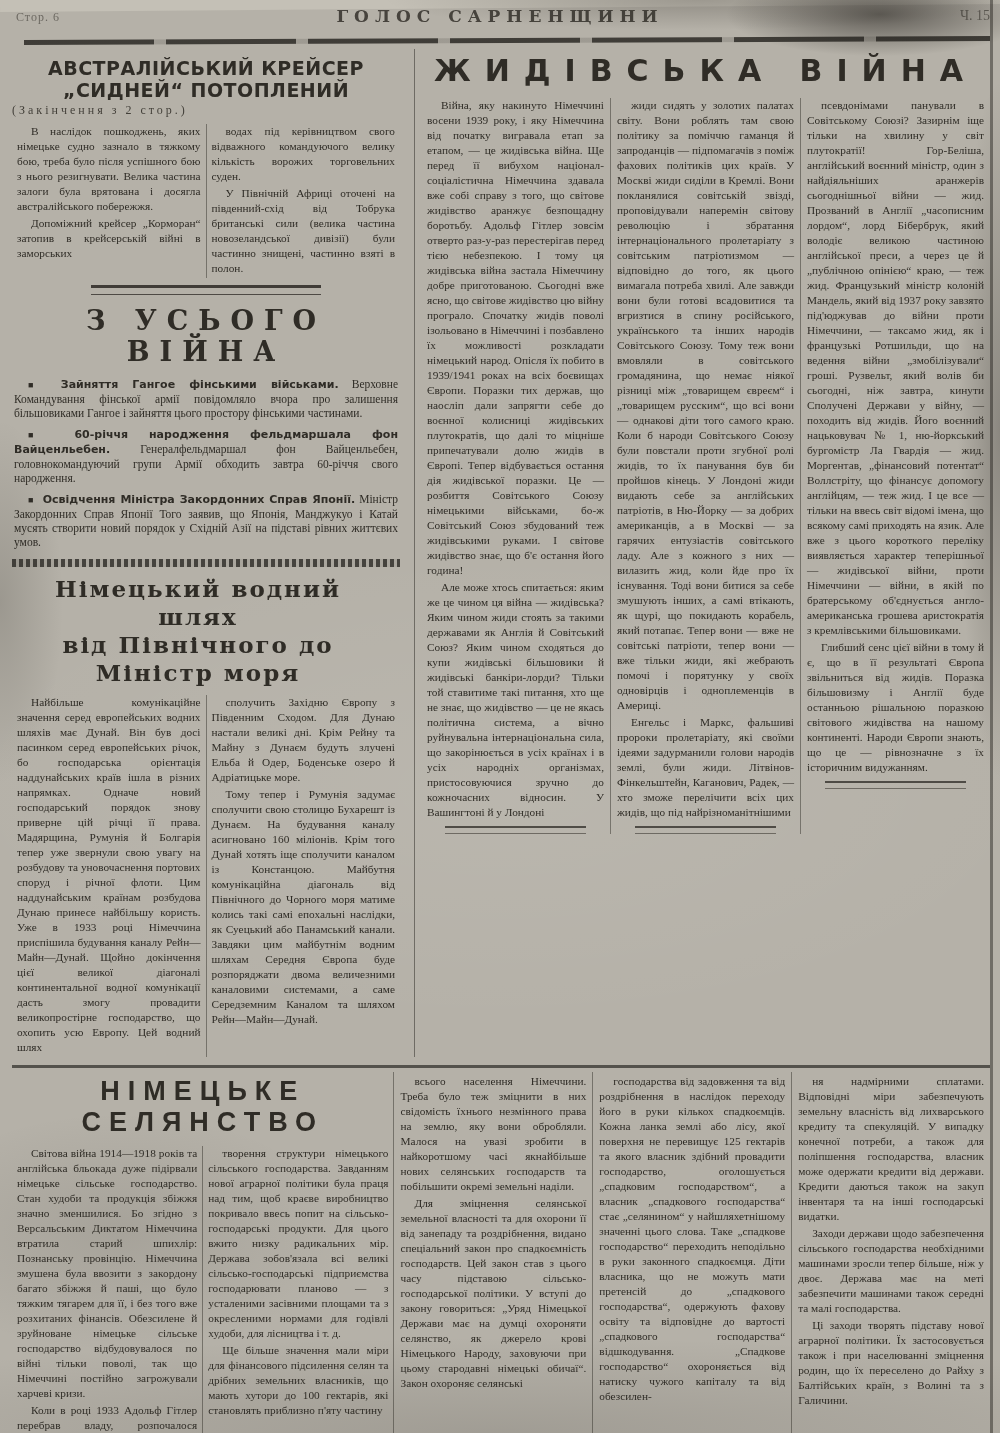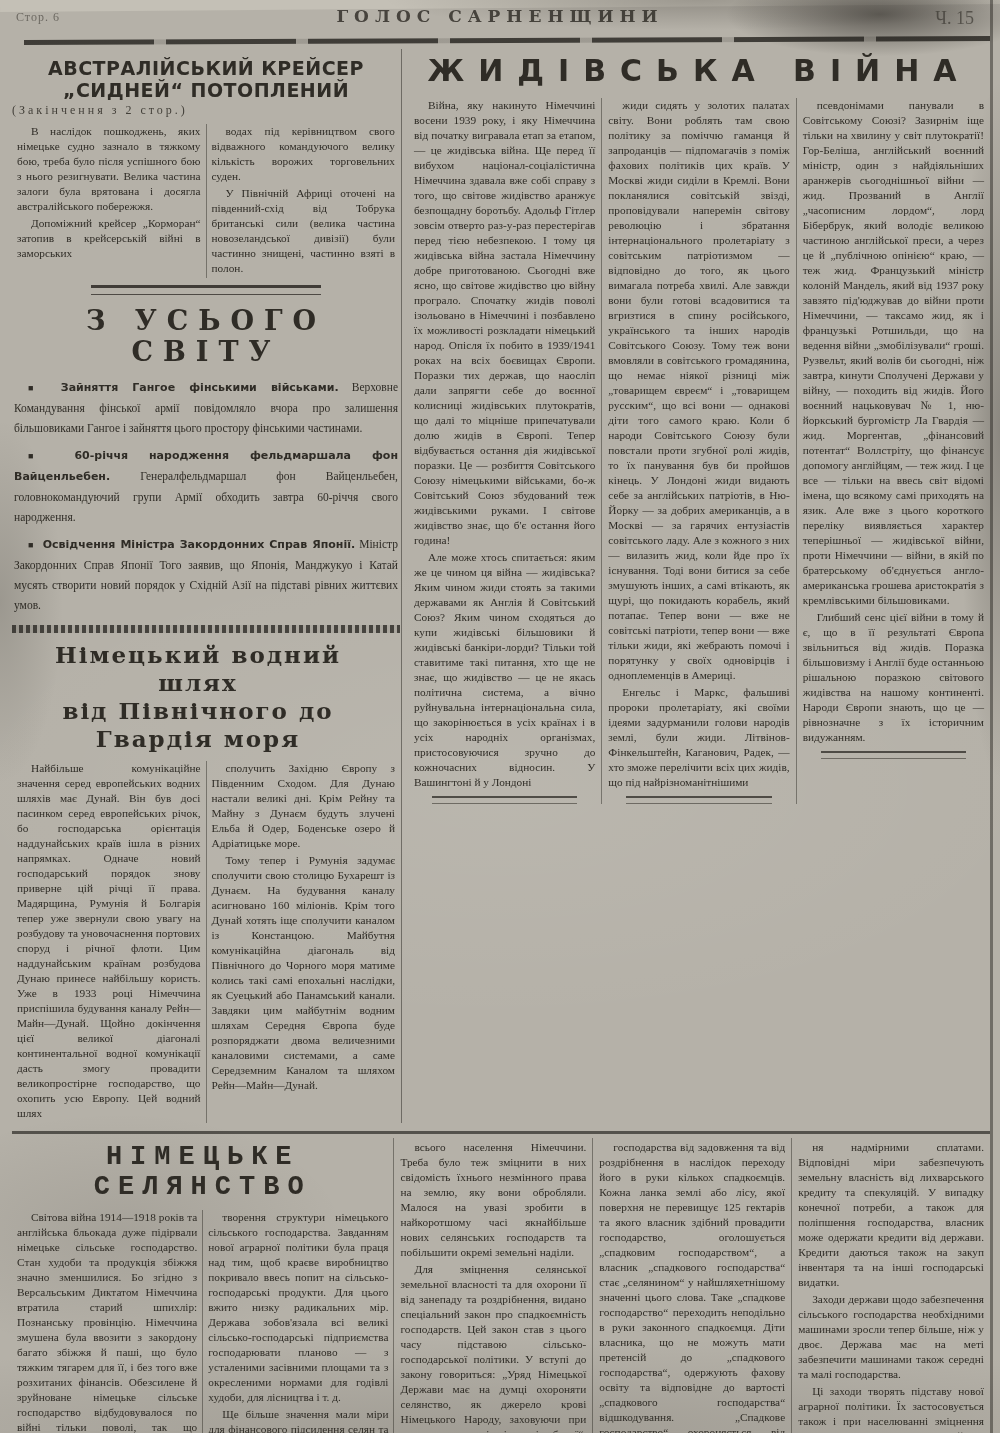--- a/index.html
+++ b/index.html
@@ -23,65 +23,65 @@
   }
   .scan-edge-line{position:absolute;top:0;bottom:0;right:7px;width:3px;background:rgba(28,26,22,.45);z-index:6;}
   .scan-top-skew{position:absolute;left:0;top:-6px;width:100%;height:14px;background:#c4c0b6;transform:rotate(-.45deg);z-index:4;}
 
   .sheet{position:absolute;inset:0;z-index:10;}
 
   
   .masthead{position:relative;height:30px;padding:6px 14px 0 14px;}
   .masthead .page-no{position:absolute;left:16px;top:10px;font-size:12px;letter-spacing:1px;opacity:.55;}
   .masthead .nameplate{text-align:center;font-family:"DejaVu Serif",serif;font-weight:bold;font-size:17px;letter-spacing:6px;opacity:.82;}
-  .masthead .issue-no{position:absolute;right:26px;top:8px;font-size:18px;opacity:.6;}
+  .masthead .issue-no{position:absolute;right:10px;top:8px;font-size:14px;opacity:.6;}
   .head-rule{height:5px;margin:2px 10px 0 24px;
     background:repeating-linear-gradient(90deg, rgba(30,28,24,.78) 0 130px, rgba(30,28,24,.15) 130px 142px);
     transform:rotate(-.25deg);}
 
   
   .upper{display:flex;align-items:stretch;padding:6px 10px 0 12px;}
-  .left-region{width:388px;border-right:1px solid rgba(40,38,32,.5);padding-right:1px;}
+  .left-region{width:388px;border-right:1px solid rgba(40,38,32,.5);padding-right:14px;}
   .right-region{flex:1;padding-left:6px;}
 
   
   .body-text{font-size:11.3px;line-height:15px;text-align:justify;}
   .body-text .para{margin:0 0 2px 0;text-indent:14px;}
   .body-text .para:first-child{margin-top:0;}
   .cols2{display:flex;}
   .cols2 .col{flex:1;padding:0 5px;}
   .cols2 .col + .col{border-left:1px solid rgba(40,38,32,.45);}
 
   
   .a1-headline{font-family:"DejaVu Sans",sans-serif;font-weight:bold;font-size:19px;letter-spacing:.5px;text-align:center;margin:8px 0 2px 0;}
   .a1-subhead{text-align:left;font-size:12px;letter-spacing:3px;margin-bottom:6px;opacity:.85;}
   .double-rule{width:230px;margin:7px auto 4px auto;height:6px;border-top:3px solid rgba(35,32,27,.8);border-bottom:1px solid rgba(35,32,27,.7);}
 
   
   .world-headline{font-family:"DejaVu Serif",serif;font-weight:bold;font-size:27px;letter-spacing:10px;text-align:center;margin:10px 0 10px 0;}
-  .world-item{font-size:11.5px;line-height:20px;text-align:justify;margin:0 2px 7px 2px;}
+  .world-item{font-size:11.5px;line-height:14px;text-align:justify;margin:0 2px 7px 2px;}
   .world-item .lead{font-family:"DejaVu Sans",sans-serif;font-weight:bold;font-size:11px;}
   .world-item .bullet{font-size:9px;padding:0 4px 0 14px;}
   .ornament-rule{height:8px;margin:10px 0 2px 0;
     background:repeating-linear-gradient(90deg, rgba(32,30,26,.75) 0 4px, rgba(32,30,26,.08) 4px 7px);}
 
   
   .ww-headline{font-family:"DejaVu Serif",serif;font-weight:bold;font-size:23px;line-height:28px;letter-spacing:2px;text-align:center;margin:8px 16px 8px 0;}
 
   
   .jw-headline{font-family:"DejaVu Sans",sans-serif;font-weight:bold;font-size:30px;letter-spacing:14px;text-align:center;margin:4px 0 10px 0;}
   .cols3{display:flex;}
   .cols3 .col{flex:1;padding:0 6px;}
   .cols3 .col + .col{border-left:1px solid rgba(40,38,32,.45);}
   .col-end-rule{height:5px;margin:6px 18px 0 18px;border-top:2px solid rgba(35,32,27,.7);border-bottom:1px solid rgba(35,32,27,.5);}
 
   
   .bottom{margin:8px 10px 0 12px;border-top:3px solid rgba(33,30,26,.65);padding-top:4px;display:flex;}
   .bottom .b-left{width:390px;}
-  .pz-headline{font-family:Liberation Mono, monospace;font-weight:bold;font-size:27px;letter-spacing:8px;text-align:center;margin:4px 0 8px 0;}
+  .pz-headline{font-family:Liberation Sans, sans-serif;font-weight:bold;font-size:27px;letter-spacing:8px;text-align:center;margin:4px 0 8px 0;}
   .b-cols2{display:flex;}
   .b-cols2 .col{flex:1;padding:0 5px;}
   .b-cols2 .col + .col{border-left:1px solid rgba(40,38,32,.45);}
   .b-col{width:190px;padding:2px 6px 0 6px;border-left:1px solid rgba(40,38,32,.45);}
 </style>
 </head>
 <body>
 
 <div class="scan-top-skew"></div>
 <div class="paper-texture"></div>
@@ -110,21 +110,21 @@
             </div>
           <div class="col body-text">
               <p class="para">водах під керівництвом свого відважного командуючого велику кількість ворожих торговельних суден.</p>
               <p class="para">У Північній Африці оточені на південний-схід від Тобрука британські сили (велика частина новозеландської дивізії) були частинно знищені, частинно взяті в полон.</p>
             </div>
         </div>
         <div class="double-rule"></div>
       </div>
 
       <div>
-        <div class="world-headline">З УСЬОГО СВІТУ</div>
+        <div class="world-headline">З УСЬОГО ВІЙНА</div>
 
         <p class="world-item">
           <span class="bullet">■</span>
           <span class="lead">Зайняття Гангое фінськими військами.</span>
           <span>Верховне Командування фінської армії повідомляло вчора про залишення більшовиками Гангое і зайняття цього простору фінськими частинами.</span>
         </p>
         <p class="world-item">
           <span class="bullet">■</span>
           <span class="lead">60-річчя народження фельдмаршала фон Вайценльебен.</span>
           <span>Генералфельдмаршал фон Вайценльебен, головнокомандуючий групи Армії обходить завтра 60-річчя свого народження.</span>
@@ -134,21 +134,21 @@
           <span class="lead">Освідчення Міністра Закордонних Справ Японії.</span>
           <span>Міністр Закордонних Справ Японії Того заявив, що Японія, Манджукуо і Катай мусять створити новий порядок у Східній Азії на підставі рівних життєвих умов.</span>
         </p>
 
         <div class="ornament-rule"></div>
       </div>
 
       <div>
         <div class="ww-headline">
           <span>Німецький водний шлях</span><br>
-          <span>від Північного до Гвардія моря</span>
+          <span>від Північного до Міністр моря</span>
         </div>
         <div class="cols2">
           <div class="col body-text">
               <p class="para">Найбільше комунікаційне значення серед европейських водних шляхів має Дунай. Він був досі пасинком серед европейських річок, бо господарська орієнтація наддунайських країв ішла в різних напрямках. Одначе новий господарський порядок знову приверне цій річці її права. Мадярщина, Румунія й Болгарія тепер уже звернули свою увагу на розбудову та уновочаснення портових споруд і річної флоти. Цим наддунайським країнам розбудова Дунаю принесе найбільшу користь. Уже в 1933 році Німеччина приспішила будування каналу Рейн—Майн—Дунай. Щойно докінчення цієї великої діагоналі континентальної водної комунікації дасть змогу провадити великопростірне господарство, що охопить усю Европу. Цей водний шлях</p>
             </div>
           <div class="col body-text">
               <p class="para">сполучить Західню Європу з Південним Сходом. Для Дунаю настали великі дні. Крім Рейну та Майну з Дунаєм будуть злучені Ельба й Одер, Боденське озеро й Адріатицьке море.</p>
               <p class="para">Тому тепер і Румунія задумає сполучити свою столицю Бухарешт із Дунаєм. На будування каналу асигновано 160 міліонів. Крім того Дунай хотять іще сполучити каналом із Констанцою. Майбутня комунікаційна діагональ від Північного до Чорного моря матиме колись такі самі епохальні наслідки, як Суецький або Панамський канали. Завдяки цим майбутнім водним шляхам Середня Європа буде розпоряджати двома величезними каналовими системами, а саме Середземним Каналом та шляхом Рейн—Майн—Дунай.</p>
             </div>
         </div>

